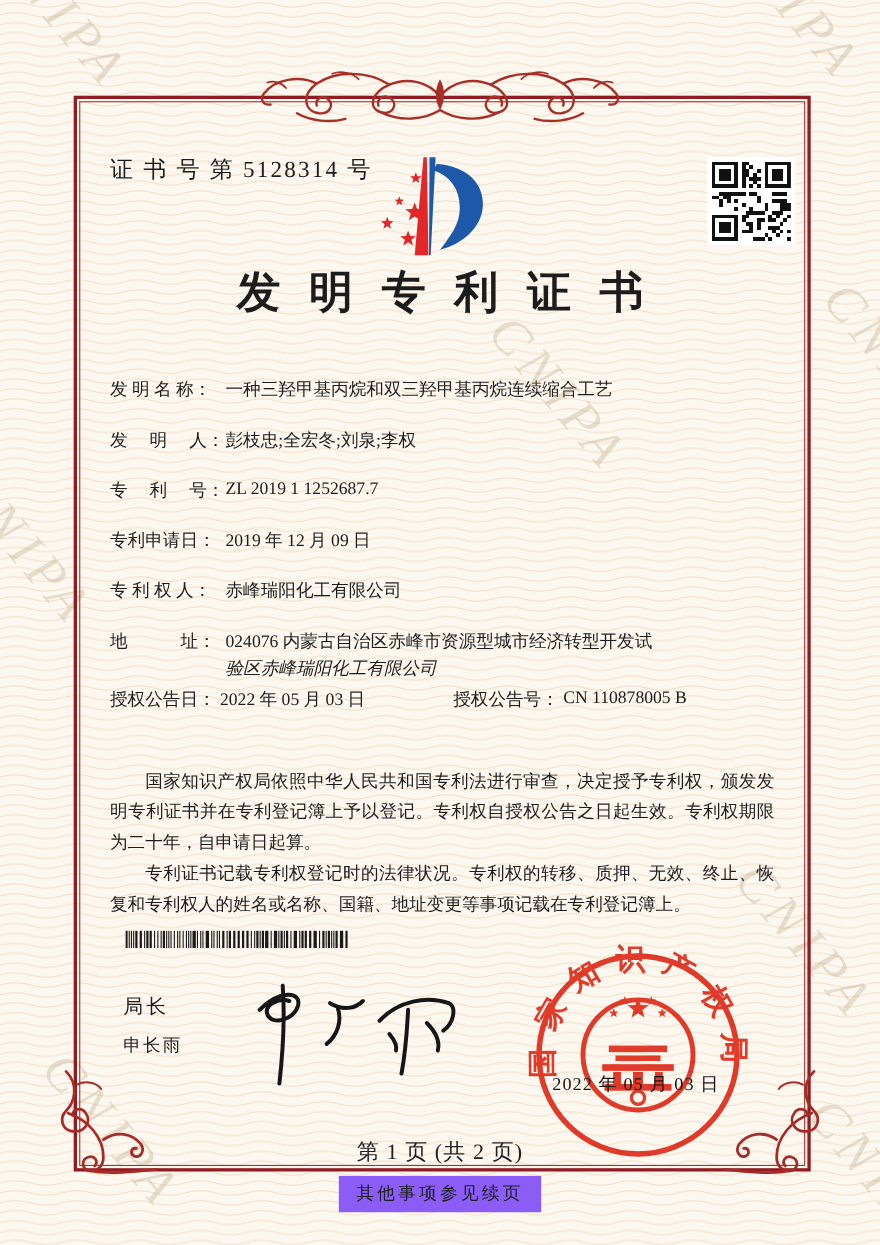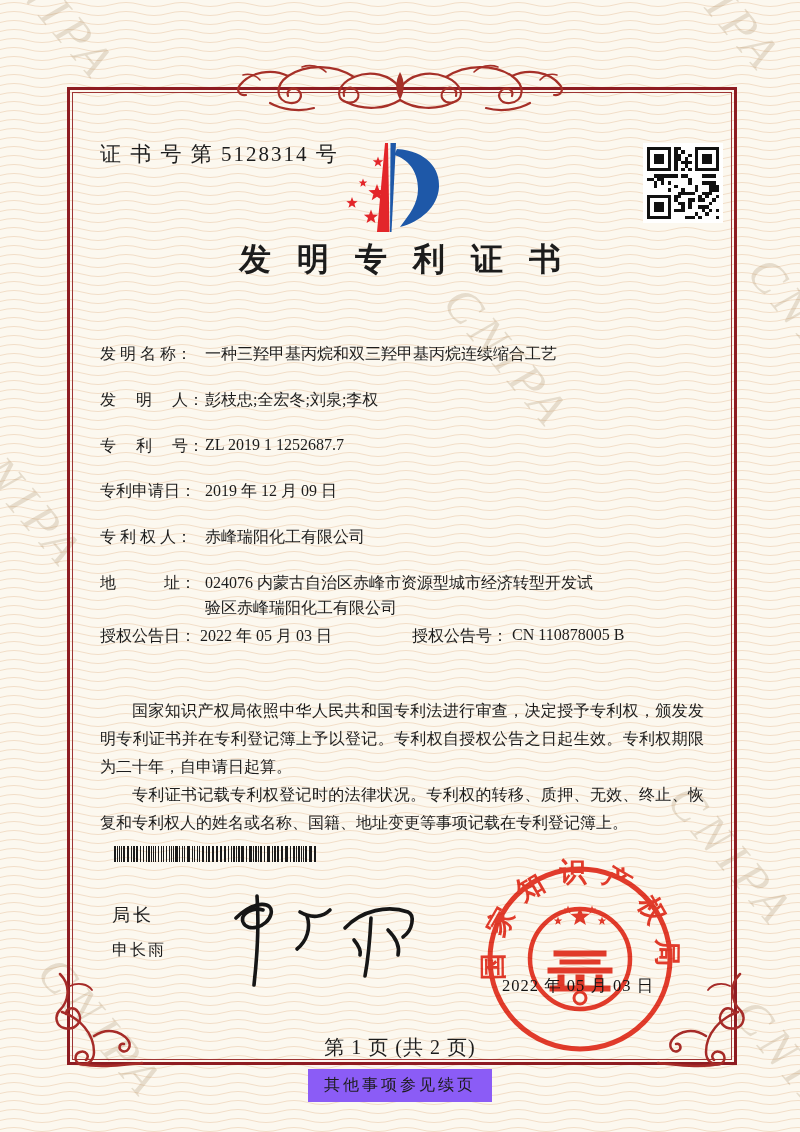--- a/index.html
+++ b/index.html
@@ -14,26 +14,26 @@
       font-size:48px;letter-spacing:7px;color:rgba(163,134,92,0.24);
       transform:rotate(50deg);white-space:nowrap;pointer-events:none;}
   
   #frame-outer{position:absolute;left:67px;top:87px;width:664px;height:972px;
       border:3px solid #8e1c22;z-index:2;}
   #frame-inner{position:absolute;left:2px;top:2px;right:2px;bottom:2px;border:1px solid #9e3434;}
   .orn{position:absolute;z-index:3;pointer-events:none;}
   
   .content{position:absolute;z-index:4;}
   #cert-no{left:100px;top:140px;font-size:21px;letter-spacing:2px;}
-  #doc-title{left:0;top:238px;width:800px;text-align:center;font-size:32px;font-weight:bold;
+  #doc-title{left:0;top:238px;width:800px;text-align:center;font-size:40px;font-weight:bold;
       letter-spacing:26px;padding-left:26px;box-sizing:border-box;}
   .row{position:absolute;left:100px;width:640px;font-size:16px;}
   .row .lbl{position:absolute;left:0;top:0;white-space:nowrap;}
   .row .val{position:absolute;left:105px;top:0;white-space:nowrap;}
-  .row .val2line{position:absolute;left:105px;top:25px;white-space:nowrap;}
+  .row .val2line{position:absolute;left:105px;top:25px;white-space:nowrap;font-style:italic;}
   .row .lbl2{position:absolute;left:312px;top:0;white-space:nowrap;}
   .row .valr{position:absolute;left:412px;top:0;white-space:nowrap;}
   #body-text{left:100px;top:653px;width:604px;font-size:16px;line-height:28px;text-align:justify;margin-top:44px;}
   #body-text p{margin:0;text-indent:2em;}
   #barcode{left:114px;top:846px;z-index:4;}
   #sign-title{left:112px;top:903px;font-size:18px;letter-spacing:3px;}
   #sign-name{left:112px;top:940px;font-size:16px;letter-spacing:2px;}
   #signature{left:210px;top:888px;z-index:4;}
   #seal{left:480px;top:855px;z-index:5;mix-blend-mode:multiply;opacity:.94;}
   #seal-date{left:502px;top:975px;font-size:16.5px;letter-spacing:1px;z-index:6;color:#141414;}

